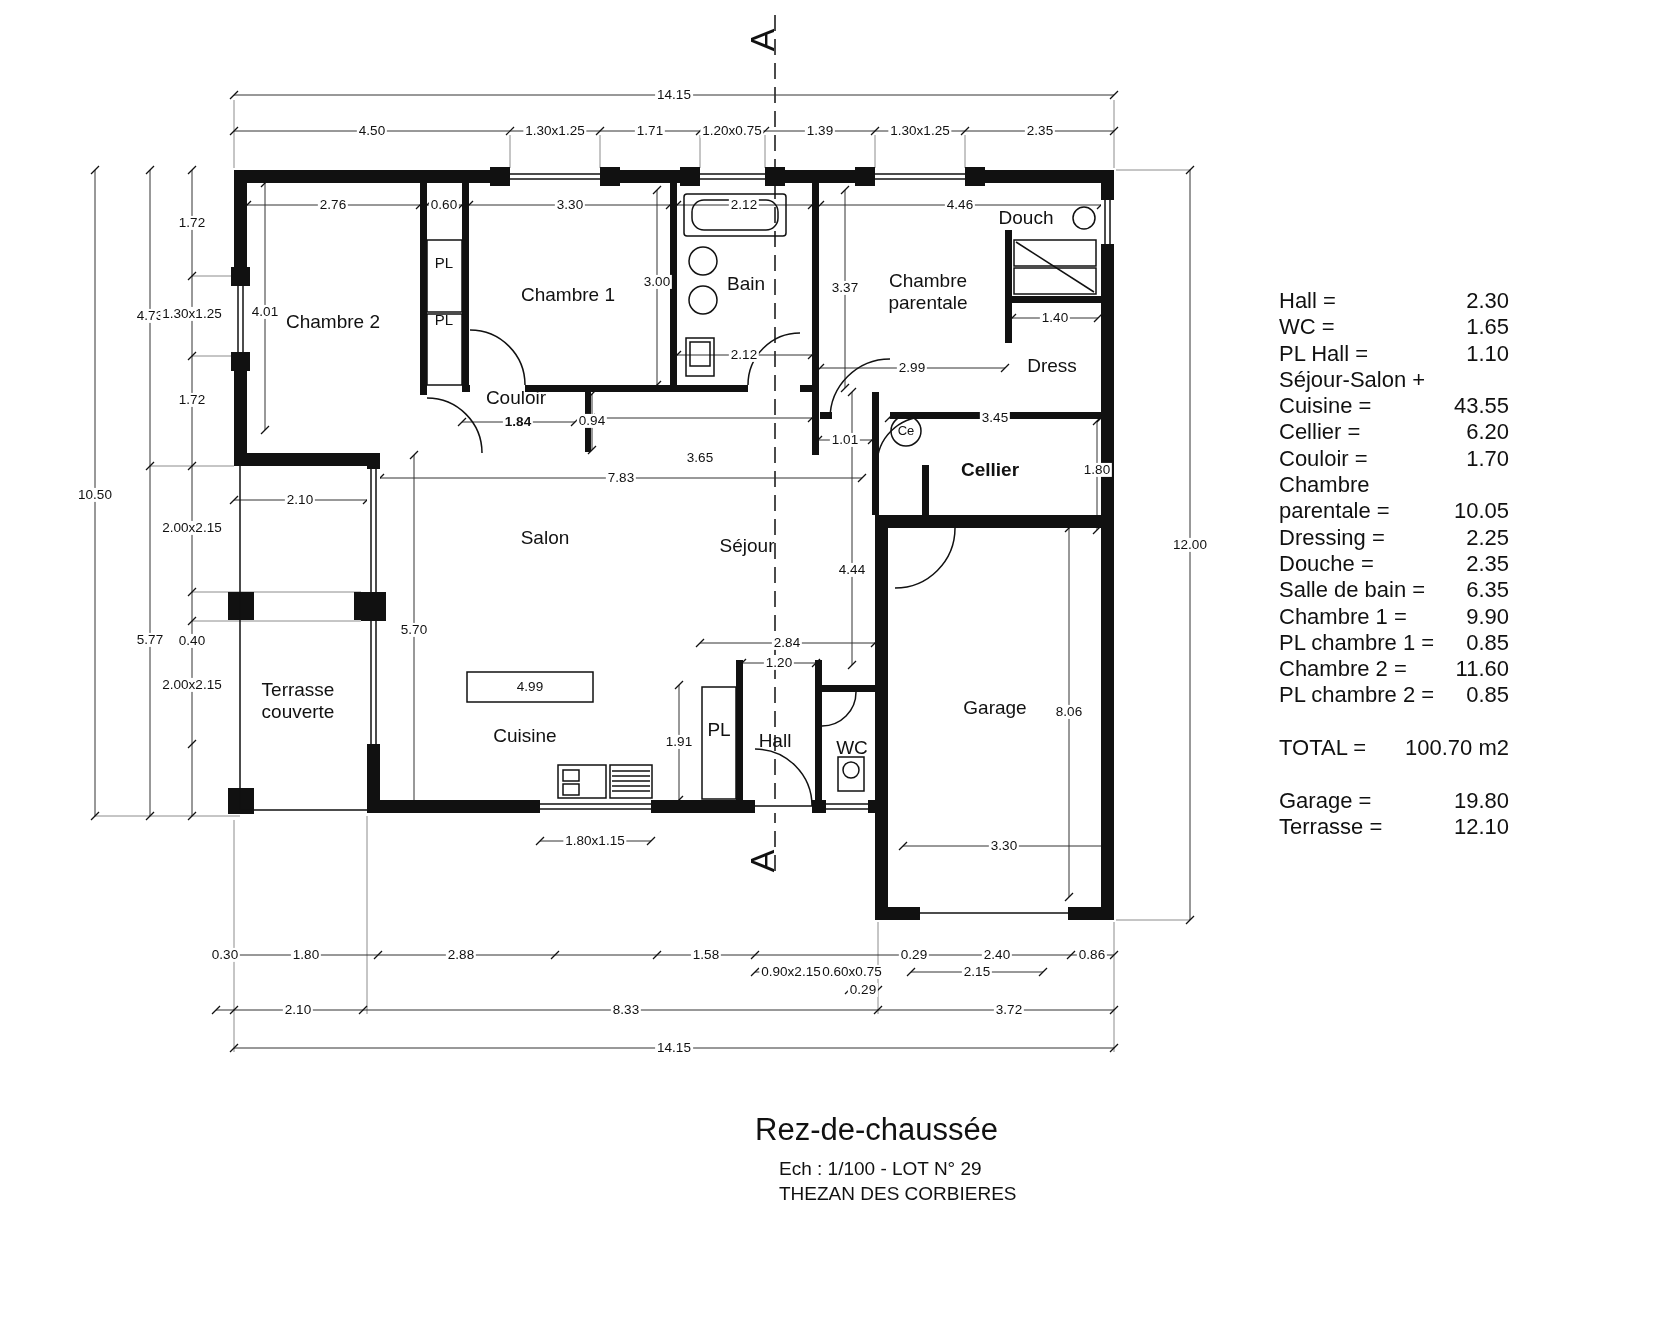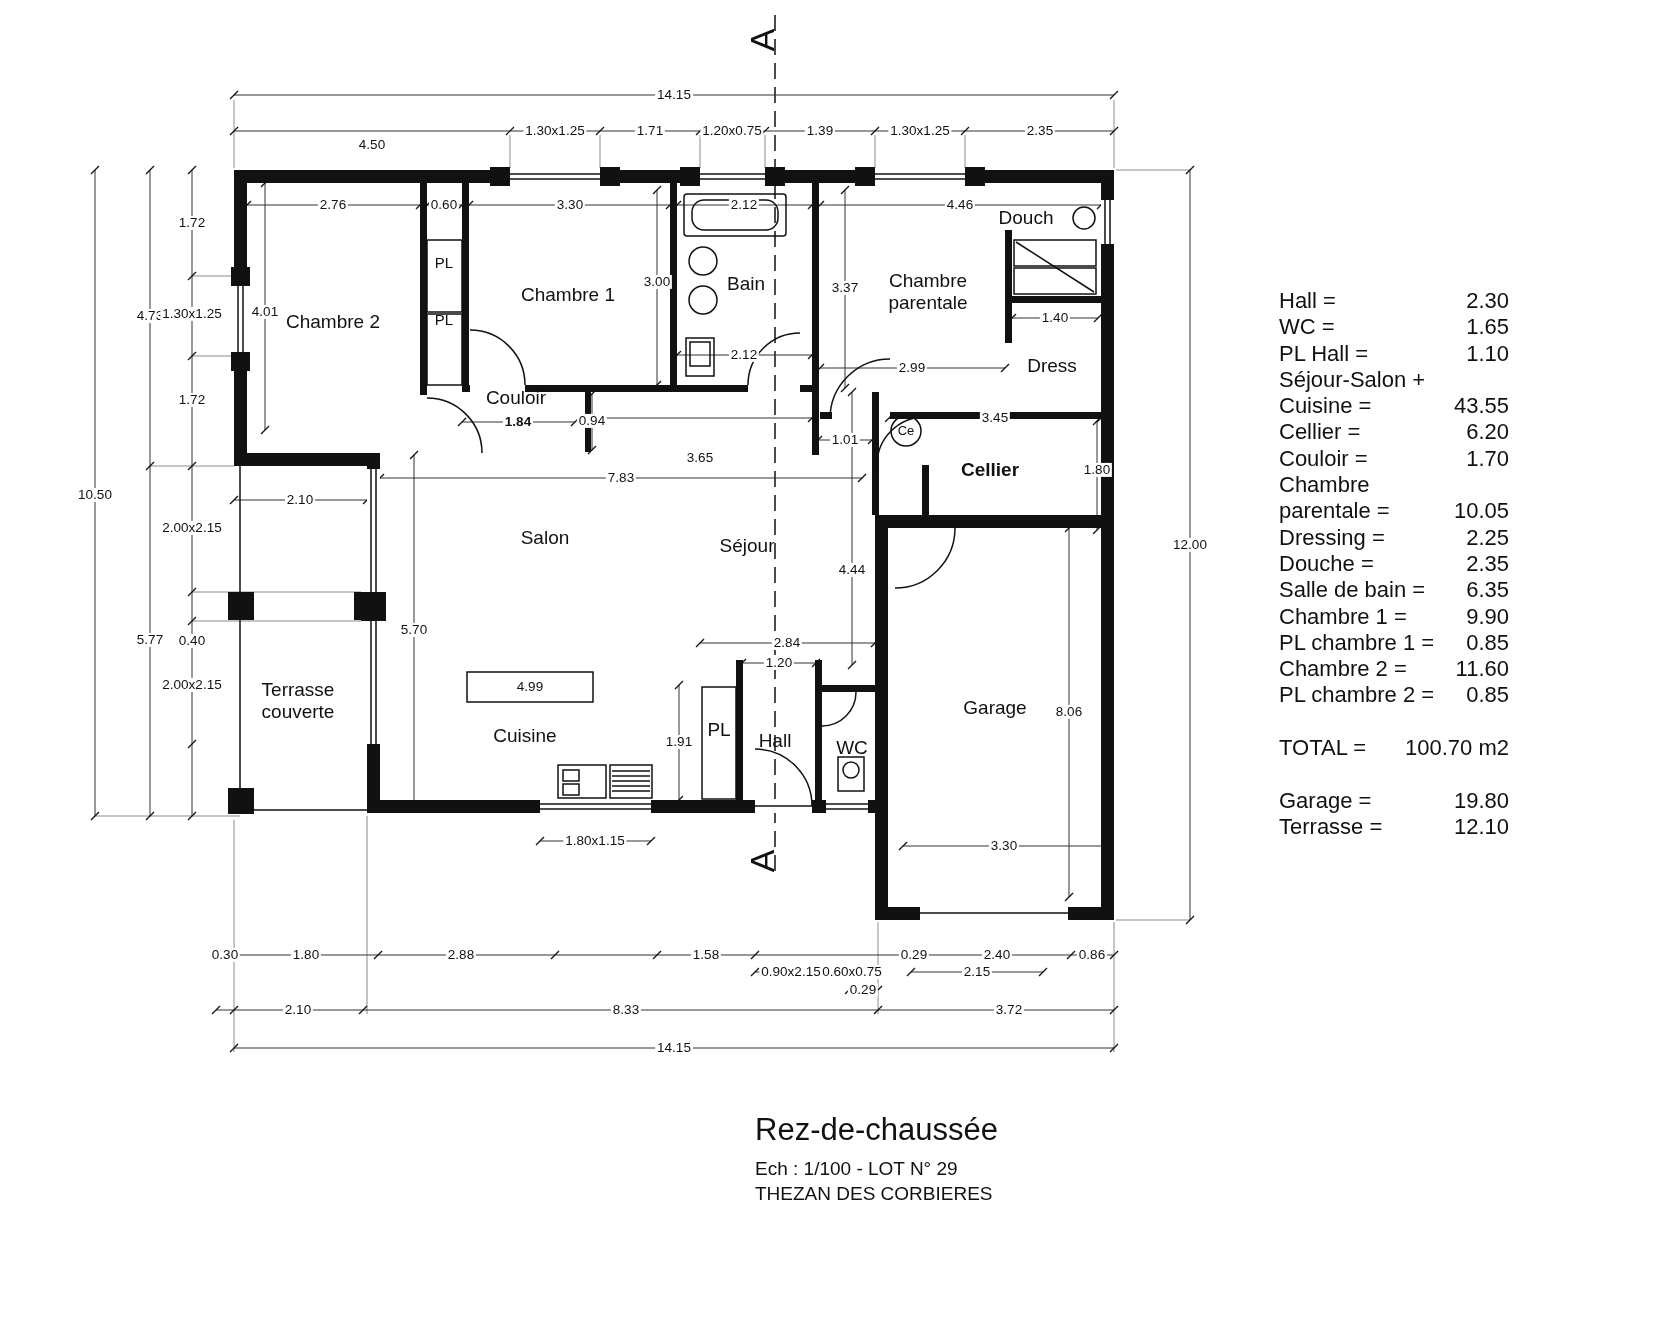--- a/index.html
+++ b/index.html
@@ -10,21 +10,21 @@
   #labels span{position:absolute;transform:translate(-50%,-50%);}
   .room-label{font-size:19px;line-height:1.18;text-align:center;white-space:pre-line;color:#111;}
   .dim-label{font-size:13.5px;line-height:1.05;background:#fff;padding:0 2px;white-space:nowrap;color:#111;}
   .dim-label.rot,.room-label.rot{transform:translate(-50%,-50%) rotate(-90deg);}
   .section-a{position:absolute;font-size:34px;color:#111;transform:translate(-50%,-50%) rotate(-90deg);}
   #areas-table{position:absolute;left:1279px;top:288px;width:230px;font-size:22px;}
   .tbl-row{display:flex;justify-content:space-between;height:26.3px;line-height:26.3px;}
   .tbl-value{white-space:nowrap;}
   #title-block{position:absolute;left:755px;top:1112px;}
   .tb-title{font-size:31px;line-height:36px;margin-bottom:8px;}
-  .tb-line{font-size:19px;line-height:25px;}
+  .tb-line{font-size:19px;line-height:25px;margin-left:24px;}
   .wall{fill:#111;}
   .thin{stroke:#111;stroke-width:1.5;fill:none;}
   .fix{stroke:#111;stroke-width:1.5;fill:none;}
   .dimline{stroke:#333;stroke-width:1;}
   .ext{stroke:#666;stroke-width:0.75;}
   .tick{stroke:#111;stroke-width:1.2;}
 </style>
 </head>
 <body>
 
@@ -358,21 +358,21 @@
 couverte</span>
       <span class="room-label" style="left: 525px; top: 736px; text-align: center;">Cuisine</span>
       <span class="room-label" style="left: 719px; top: 730px;">PL</span>
       <span class="room-label" style="left: 775px; top: 741px;">Hall</span>
       <span class="room-label" style="left: 852px; top: 748px;">WC</span>
       <span class="room-label" style="left: 995px; top: 708px;">Garage</span>
       <span class="room-label" style="font-size: 15px; left: 444px; top: 263px;">PL</span>
       <span class="room-label" style="font-size: 15px; left: 444px; top: 320px;">PL</span>
       <span class="room-label" style="font-size: 13px; left: 906px; top: 431px;">Ce</span>
       <span class="dim-label" style="left: 674px; top: 95px;">14.15</span>
-      <span class="dim-label" style="left: 372px; top: 145px;">4.50</span>
+      <span class="dim-label" style="left: 372px; top: 131px;">4.50</span>
       <span class="dim-label" style="left: 555px; top: 131px;">1.30x1.25</span>
       <span class="dim-label" style="left: 650px; top: 131px;">1.71</span>
       <span class="dim-label" style="left: 732px; top: 131px;">1.20x0.75</span>
       <span class="dim-label" style="left: 820px; top: 131px;">1.39</span>
       <span class="dim-label" style="left: 920px; top: 131px;">1.30x1.25</span>
       <span class="dim-label" style="left: 1040px; top: 131px;">2.35</span>
       <span class="dim-label" style="left: 333px; top: 205px;">2.76</span>
       <span class="dim-label" style="left: 444px; top: 205px;">0.60</span>
       <span class="dim-label" style="left: 570px; top: 205px;">3.30</span>
       <span class="dim-label" style="left: 744px; top: 205px;">2.12</span>

